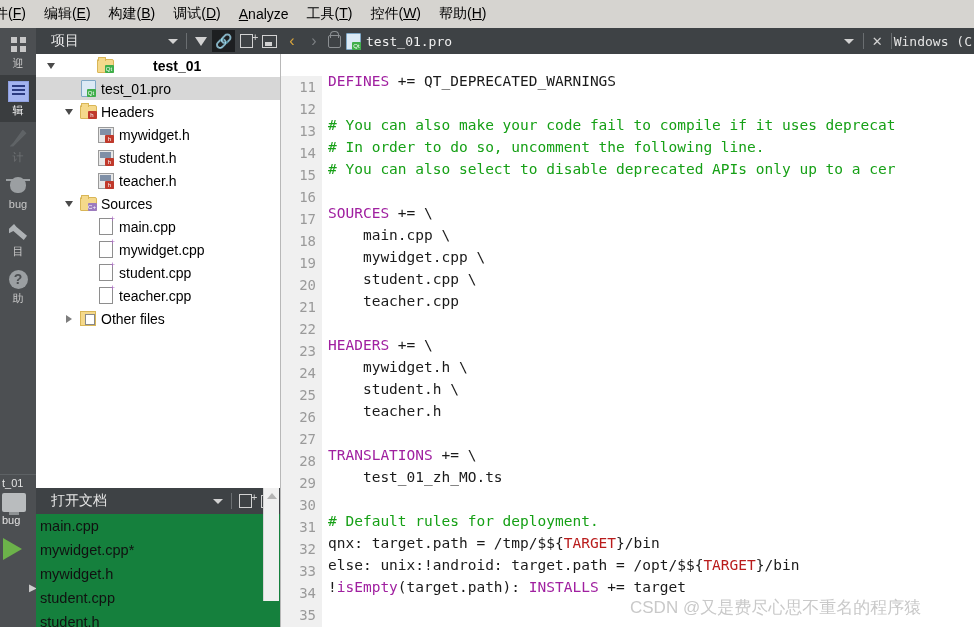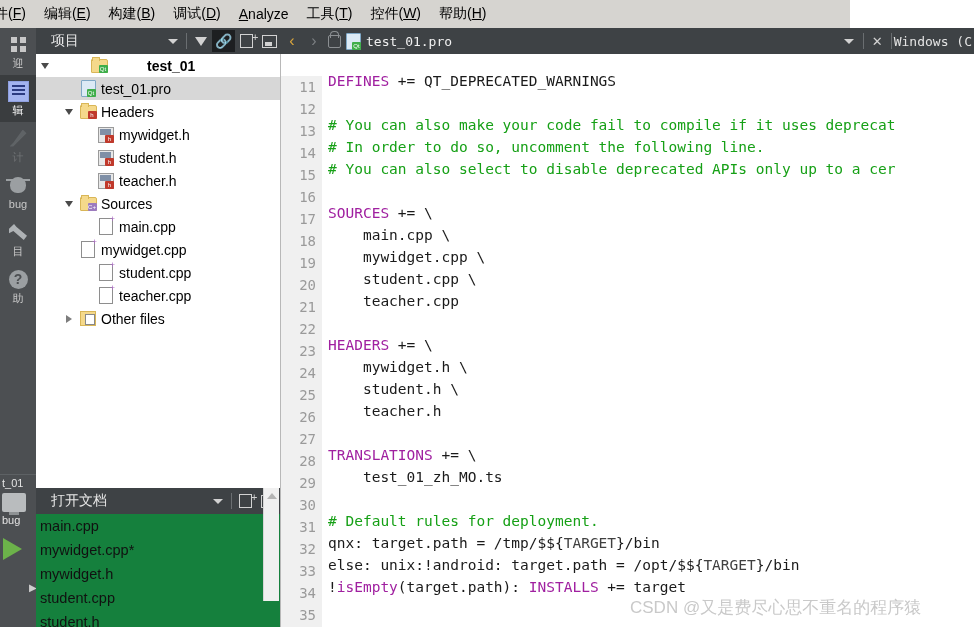--- a/index.html
+++ b/index.html
@@ -4,21 +4,21 @@
 <style>
   html,body{margin:0;padding:0;}
   body{
     width:974px;height:627px;overflow:hidden;
     font-family:"Liberation Sans","DejaVu Sans",sans-serif;
     font-size:13px;color:#000;background:#ffffff;
     position:relative;
   }
   
   #menubar{
-    position:absolute;left:0;top:0;width:850px;height:28px;
+    position:absolute;left:0;top:0;width:974px;height:28px;
     background:#d6d4d0;border-bottom:1px solid #c0bdb8;
     display:flex;align-items:center;
   }
   .menu-item{
     padding:3px 9px;font-size:14px;color:#000;white-space:nowrap;
     font-family:"Liberation Sans","DejaVu Sans",sans-serif;
   }
   .menu-item u{text-decoration:underline;}
   #menubar .menu-item:first-child{padding-left:0;margin-left:-6px;}
 
@@ -123,21 +123,21 @@
   #winlabel{font-family:"DejaVu Sans Mono","Liberation Mono",monospace;font-size:13px;color:#e4e4e4;padding-right:2px;}
 
   #code{position:relative;height:573px;background:#ffffff;overflow:hidden;
     font-family:"DejaVu Sans Mono","Liberation Mono",monospace;font-size:14.5px;}
   #gutter{position:absolute;left:0;top:0;width:41px;height:573px;background:#f0f0f0;margin-top:22px;}
   .lnum{height:22px;line-height:22px;text-align:right;padding-right:6px;color:#9a9a9a;font-size:14px;}
   #codelines{position:absolute;left:47px;top:16px;right:0;height:573px;}
   .cline{height:22px;line-height:22px;white-space:pre;color:#1a1a1a;}
   .kw{color:#a020a0;}
   .cm{color:#16a016;}
-  .var{color:#404040;}
+  .var{color:#b91c1c;}
   #watermark{position:absolute;left:630px;top:596px;font-size:17px;color:#c9c9c9;white-space:nowrap;
     font-family:"Liberation Sans","DejaVu Sans",sans-serif;pointer-events:none;}
 </style>
 </head>
 <body>
 
 <div id="menubar">
     <div class="menu-item">件(<u>F</u>)</div>
     <div class="menu-item">编辑(<u>E</u>)</div>
     <div class="menu-item">构建(<u>B</u>)</div>
@@ -215,21 +215,21 @@
       </span>
     <span class="hbtn">
         <span class="split-ico"></span>
       </span>
     <span class="hbtn">
         <span class="min-ico"></span>
       </span>
   </div>
 
   <div id="tree">
-      <div class="trow" style="padding-left: 0; gap: 35px;">
+      <div class="trow" style="padding-left: 6px; gap: 35px;">
         <span class="tw">
           <span class="chev-dn"></span>
         </span>
         <span class="ticon">
           <span class="ico-folder">
             <span class="badge">Qt</span>
           </span>
         </span>
         <span class="tlabel bold">test_01</span>
       </div>
@@ -291,21 +291,21 @@
         </span>
         <span class="tlabel">Sources</span>
       </div>
       <div class="trow" style="padding-left: 42px;">
         <span class="tw"></span>
         <span class="ticon">
           <span class="ico-cpp"></span>
         </span>
         <span class="tlabel">main.cpp</span>
       </div>
-      <div class="trow" style="padding-left: 24px;">
+      <div class="trow" style="padding-left: 42px;">
         <span class="tw"></span>
         <span class="ticon">
           <span class="ico-cpp"></span>
         </span>
         <span class="tlabel">mywidget.cpp</span>
       </div>
       <div class="trow" style="padding-left: 42px;">
         <span class="tw"></span>
         <span class="ticon">
           <span class="ico-cpp"></span>

